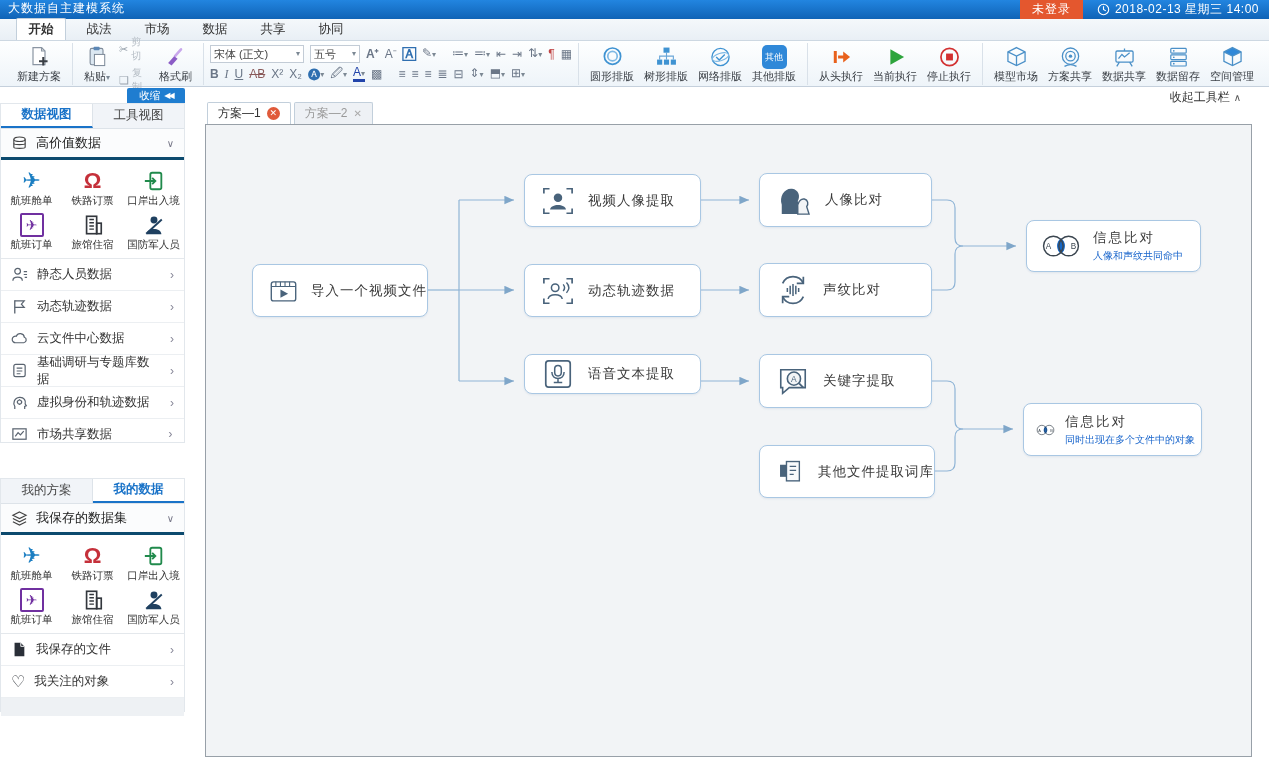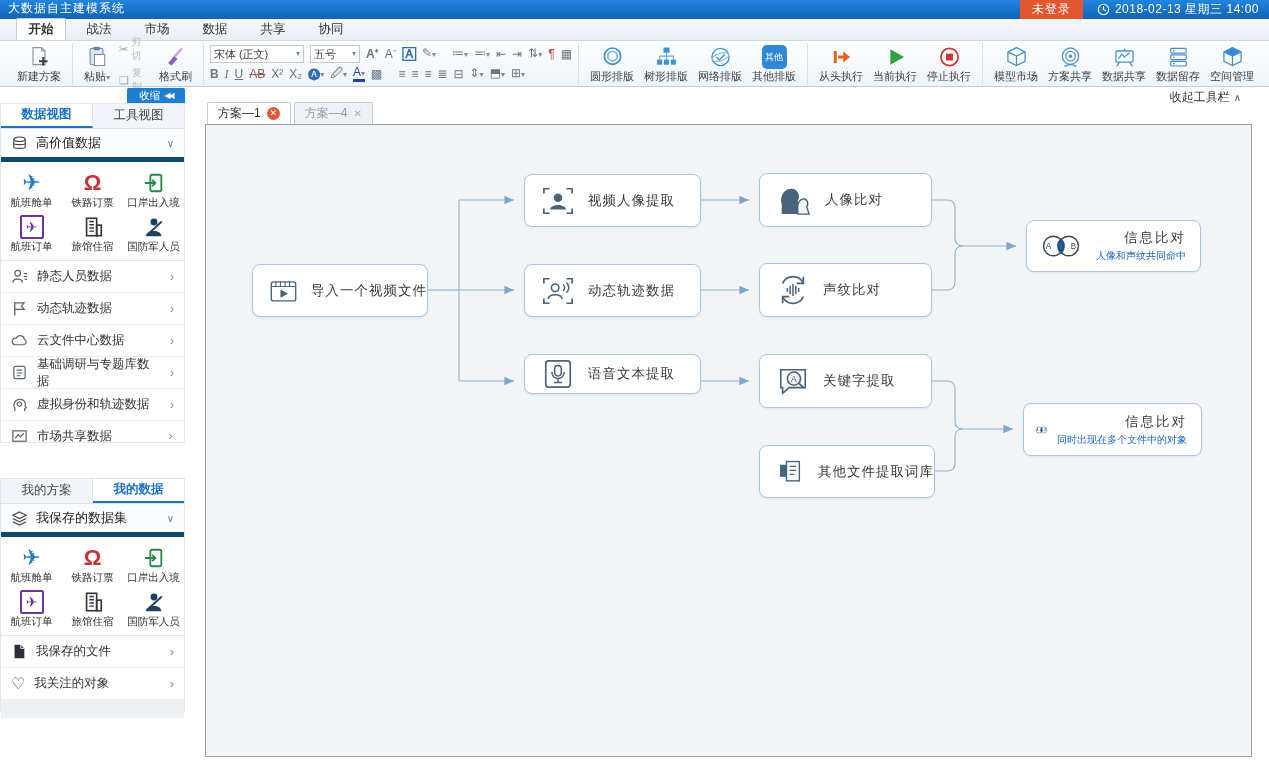--- a/index.html
+++ b/index.html
@@ -56,21 +56,21 @@
   
   .panel{position:absolute;left:0;width:185px;background:#fff;border:1px solid #e2e7ec;box-sizing:border-box;}
   .panel-upper{top:103px;height:340px;}
   .panel-lower{top:478px;height:234px;}
   .vtabs{display:flex;height:24px;border-bottom:1px solid #dde3e9;background:#f1f4f8;}
   .vtab{flex:1;text-align:center;line-height:23px;font-size:12.5px;color:#444;cursor:default;
     border-right:1px solid #dde3e9;}
   .vtab:last-child{border-right:none;}
   .vtab.active{background:#fff;color:#1a73c8;font-weight:bold;border-bottom:2px solid #1a73c8;line-height:21px;}
   .sec-head{height:28px;display:flex;align-items:center;gap:8px;padding:0 10px;
-    border-bottom:5px solid #0c4a6e;background:#fbfcfd;font-size:13px;color:#222;}
+    border-bottom:3px solid #0c4a6e;background:#fbfcfd;font-size:13px;color:#222;}
   .sec-head .sh-label{flex:1;}
   .sec-head .chev{color:#778;font-size:10px;}
   .dgrid{display:grid;grid-template-columns:1fr 1fr 1fr;padding:4px 0 6px;border-bottom:1px solid #e4e8ec;}
   .dcell{display:flex;flex-direction:column;align-items:center;justify-content:flex-end;height:44px;cursor:default;}
   .dcell .dlabel{font-size:10.5px;color:#333;margin-top:1px;white-space:nowrap;}
   .glyph-ico{font-size:22px;line-height:24px;}
   .cat-row{height:31px;display:flex;align-items:center;gap:9px;padding:0 10px;
     border-bottom:1px solid #eceff2;font-size:12.5px;color:#333;cursor:default;}
   .cat-row .cl{flex:1;}
   .cat-row .rchev{color:#889;font-size:12px;}
@@ -85,21 +85,21 @@
     line-height:13px;text-align:center;}
   .close-gray{color:#aaa;font-size:10px;}
   .canvas{position:absolute;left:205px;top:124px;width:1047px;height:633px;background:#f2f4f6;
     border:1px solid #98a0a8;box-sizing:border-box;}
   .connectors{position:absolute;left:0;top:0;}
   .node{position:absolute;background:#fff;border:1px solid #a9c7e3;border-radius:8px;
     display:flex;align-items:center;gap:13px;padding-left:16px;box-sizing:border-box;
     box-shadow:0 1px 2px rgba(120,150,180,.15);cursor:default;}
   .node .nlabel{font-size:13.5px;color:#3a3a3a;letter-spacing:1px;white-space:nowrap;}
   .node.info{padding-left:10px;gap:8px;}
-  .ntext{display:flex;flex-direction:column;align-items:flex-end;flex:1;padding-right:14px;font-family:Liberation Mono, monospace;}
+  .ntext{display:flex;flex-direction:column;align-items:flex-start;flex:1;padding-right:6px;font-family:Liberation Mono, monospace;}
   .ntext .nlabel{letter-spacing:2px;}
   .ntext .nsub{font-size:10px;color:#1a66cc;margin-top:2px;white-space:nowrap;}
   svg{display:block;}
 </style>
 </head>
 <body>
 
 <div id="app">
 
   <div class="titlebar">
@@ -494,21 +494,21 @@
     </div>
     <div class="panel-foot"></div>
   </div>
 
   <div class="ctabs">
     <div class="ctab active">
       <span>方案—1</span>
       <span class="close-red">✕</span>
     </div>
     <div class="ctab inactive">
-      <span>方案—4</span>
+      <span>方案—2</span>
       <span class="close-gray">✕</span>
     </div>
   </div>
 
   <div class="canvas">
     <svg class="connectors" width="1045" height="631">
       <defs>
         <marker id="arr" markerWidth="9" markerHeight="8" refX="8" refY="3.5" orient="auto">
           <path d="M0,0 L8,3.5 L0,7 Z" fill="#7fa6c9"></path>
         </marker>

